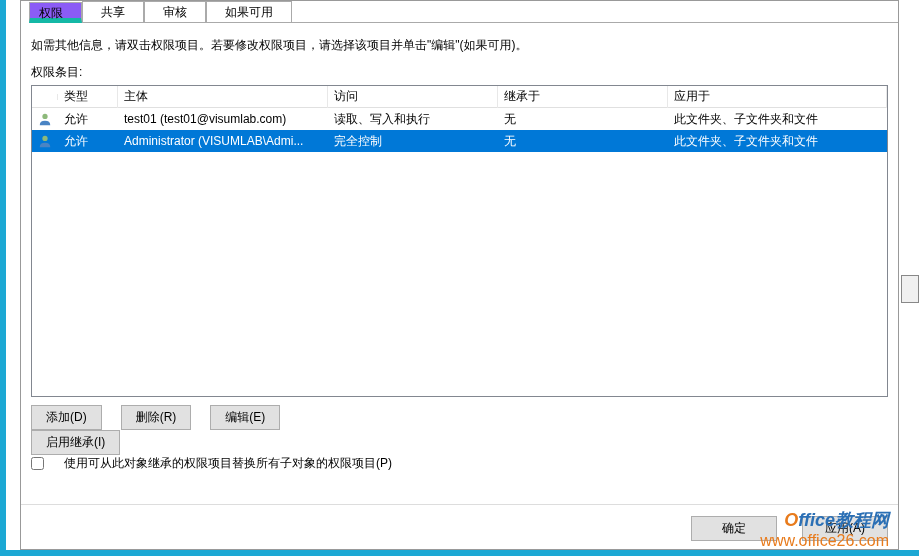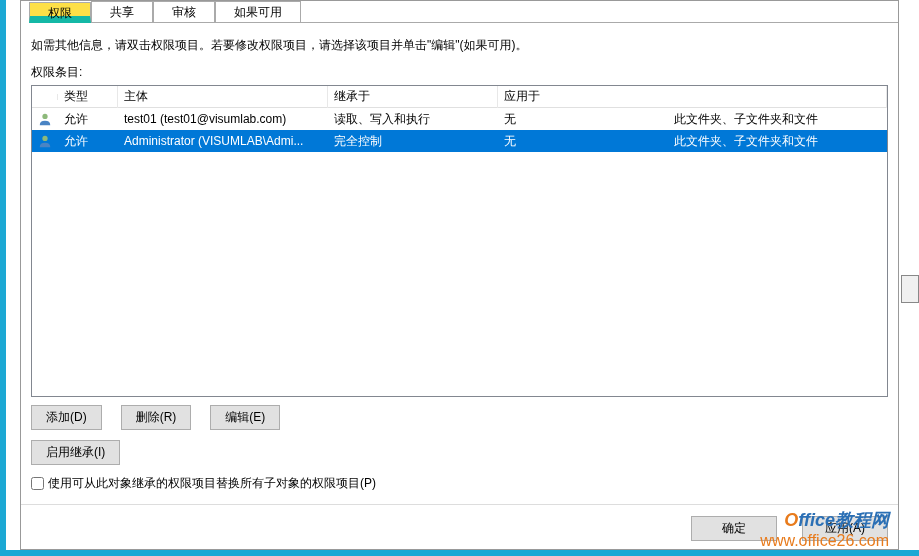--- a/index.html
+++ b/index.html
@@ -38,23 +38,24 @@
       border-bottom: none;
       padding: 2px 18px;
       background: #fff;
       margin-right: 0;
       position: relative;
       cursor: pointer;
       font-size: 12px;
       color: #000;
     }
     .tab.active {
-      background: #fde047;
-      border-bottom: 7px solid #14b8a6;
+      background: #8b5cf6;
+      border-bottom: 5px solid #14b8a6;
       top: 1px;
+      padding-left: 9px;
     }
     .tab:not(.active) {
       background: #fff;
       top: 0;
     }
     .content {
       padding: 14px 10px 10px 10px;
     }
     .instruction {
       color: #000;
@@ -112,36 +113,34 @@
       width: 14px;
       height: 14px;
       vertical-align: middle;
     }
     .button-row {
       margin-top: 8px;
       display: flex;
       gap: 19px;
     }
     .button-row2 {
-      margin-top: 10px;
     }
     button.win-btn {
       border: 1px solid #adadad;
       background: #e1e1e1;
       padding: 3px 14px;
       font-size: 12px;
       font-family: inherit;
       cursor: pointer;
       min-width: 70px;
     }
     .checkbox-row {
-      margin-top: 10px;
       display: flex;
       align-items: center;
-      gap: 4px;
+      gap: 20px;
     }
     .checkbox-row input { margin: 0; }
     .dialog-buttons {
       position: absolute;
       bottom: 8px;
       right: 10px;
       display: flex;
       gap: 25px;
     }
     .dialog-separator {
@@ -194,20 +193,21 @@
 
     <div class="content">
       <div class="instruction">如需其他信息，请双击权限项目。若要修改权限项目，请选择该项目并单击"编辑"(如果可用)。</div>
       <div class="list-label">权限条目:</div>
 
       <div class="listview">
         <div class="listheader">
           <div class="col col-icon"></div>
           <div class="col col-type">类型</div>
           <div class="col col-principal">主体</div>
+          <div class="col col-access">访问</div>
           <div class="col col-inherit">继承于</div>
           <div class="col col-applies">应用于</div>
         </div>
 
         <div class="listrow">
           <div class="col col-icon">
             <svg class="user-icon" viewBox="0 0 16 16">
               <circle cx="8" cy="5" r="3" fill="#8db97a"></circle>
               <path d="M2 15 Q2 10 8 10 Q14 10 14 15 Z" fill="#4a84c4"></path>
             </svg>

